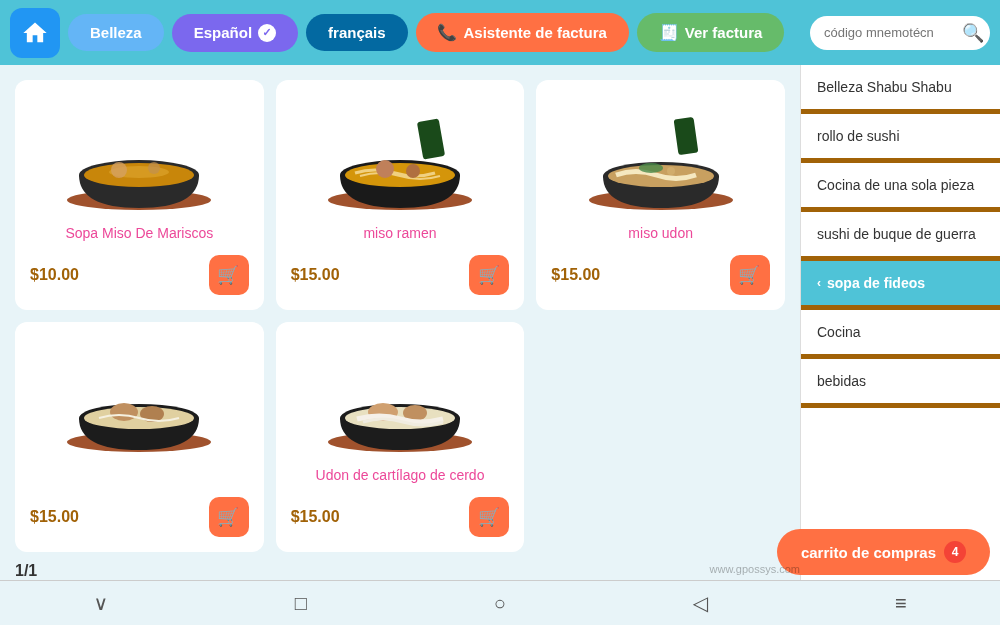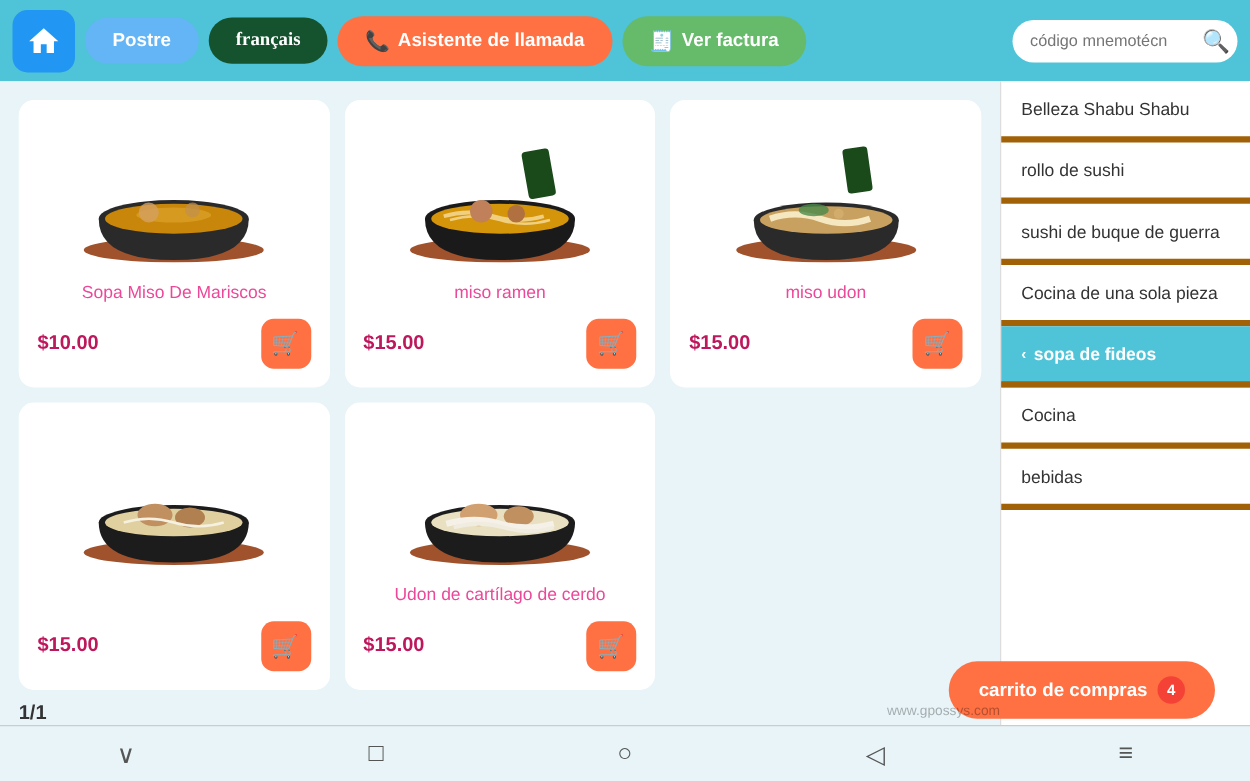--- a/index.html
+++ b/index.html
@@ -40,21 +40,21 @@
       font-size: 15px;
       font-weight: bold;
       cursor: pointer;
       color: white;
       display: flex;
       align-items: center;
       gap: 6px;
     }
     .lang-btn.english { background: #64b5f6; }
     .lang-btn.espanol { background: #7b68ee; }
-    .lang-btn.francais { background: #14532d; font-family: Liberation Serif, serif; }
+    .lang-btn.francais { background: #0369a1; }
     .lang-btn.asistente { background: #ff7043; }
     .lang-btn.factura { background: #66bb6a; }
 
     .check-icon {
       width: 18px; height: 18px;
       background: white;
       border-radius: 50%;
       display: inline-flex;
       align-items: center;
       justify-content: center;
@@ -132,21 +132,21 @@
       display: flex;
       justify-content: space-between;
       align-items: center;
       width: 100%;
       margin-top: auto;
     }
 
     .price {
       font-size: 16px;
       font-weight: bold;
-      color: #be185d;
+      color: #a16207;
     }
 
     .cart-btn {
       width: 40px;
       height: 40px;
       background: #ff7043;
       border-radius: 10px;
       border: none;
       display: flex;
       align-items: center;
@@ -190,21 +190,21 @@
     }
 
     .menu-item .chevron {
       font-size: 12px;
     }
 
     
     .cart-bottom {
       position: absolute;
       bottom: 50px;
-      right: 28px;
+      right: 10px;
       background: #ff7043;
       color: white;
       border: none;
       border-radius: 25px;
       padding: 12px 24px;
       font-size: 15px;
       font-weight: bold;
       cursor: pointer;
       display: flex;
       align-items: center;
@@ -262,31 +262,35 @@
 <body>
 
 <div class="header">
   <div class="home-btn">
     <svg viewBox="0 0 24 24">
       <path d="M10 20v-6h4v6h5v-8h3L12 3 2 12h3v8z"></path>
     </svg>
   </div>
 
   <button class="lang-btn english">
-    <span>Postre</span>
+    <span>Belleza</span>
   </button>
 
+  <button class="lang-btn espanol">
+    <span>Español</span>
+    <span class="check-icon">✓</span>
+  </button>
 
   <button class="lang-btn francais">
     <span>français</span>
   </button>
 
   <button class="lang-btn asistente">
     <span style="font-size:16px">📞</span>
-    <span>Asistente de llamada</span>
+    <span>Asistente de factura</span>
   </button>
 
   <button class="lang-btn factura">
     <span style="font-size:16px">🧾</span>
     <span>Ver factura</span>
   </button>
 
   <div class="search-box">
     <input type="text" placeholder="código mnemotécn" style="">
     <span class="search-icon">🔍</span>
@@ -429,24 +433,24 @@
   </div>
 
   <div class="sidebar">
     <div class="menu-item">
       <span>Belleza Shabu Shabu</span>
     </div>
     <div class="menu-item">
       <span>rollo de sushi</span>
     </div>
     <div class="menu-item">
+      <span>Cocina de una sola pieza</span>
+    </div>
+    <div class="menu-item">
       <span>sushi de buque de guerra</span>
-    </div>
-    <div class="menu-item">
-      <span>Cocina de una sola pieza</span>
     </div>
     <div class="menu-item active">
       <span class="chevron">‹</span>
       <span>sopa de fideos</span>
     </div>
     <div class="menu-item">
       <span>Cocina</span>
     </div>
     <div class="menu-item">
       <span>bebidas</span>

